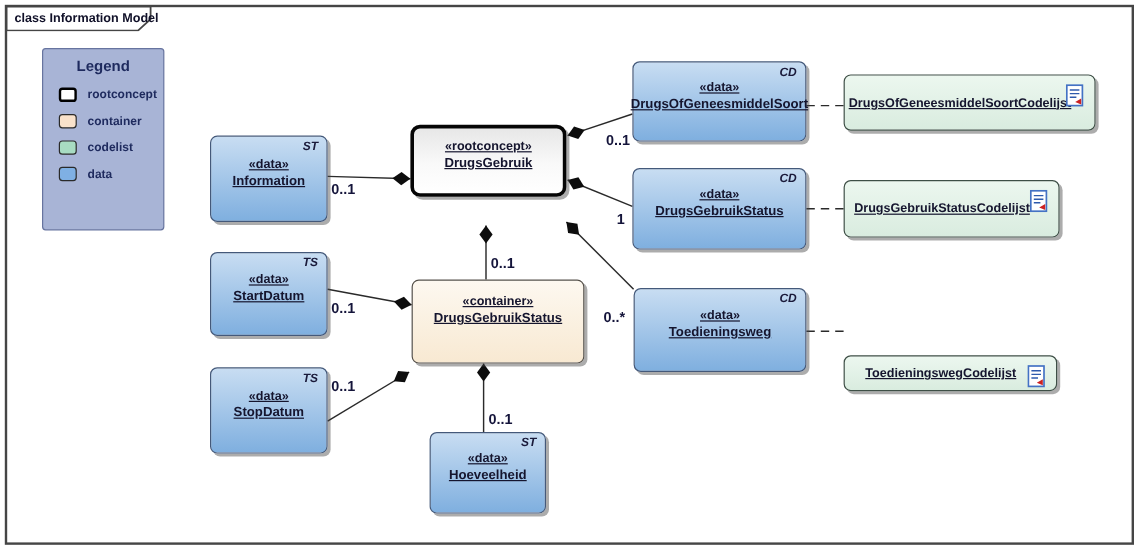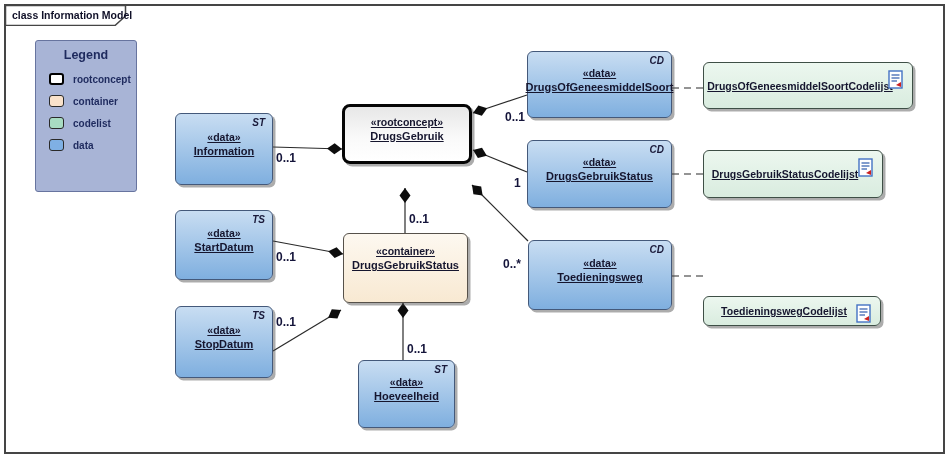--- a/index.html
+++ b/index.html
@@ -117,21 +117,21 @@
     </div>
   </div>
 
   <div class="node root-node" style="left:342px; top:104px; width:130px; height:60px;">
     <div class="txt">
       <div class="stereo">«rootconcept»</div>
       <div class="name">DrugsGebruik</div>
     </div>
   </div>
 
-  <div class="node container-node" style="left:343px; top:233px; width:125px; height:70px;">
+  <div class="node container-node" style="left:343px; top:233px; width:144px; height:70px;">
     <div class="txt">
       <div class="stereo">«container»</div>
       <div class="name">DrugsGebruikStatus</div>
     </div>
   </div>
 
   <div class="node data-node" style="left:175px; top:113px; width:98px; height:72px;">
     <span class="tag">ST</span>
     <div class="txt">
       <div class="stereo">«data»</div>

